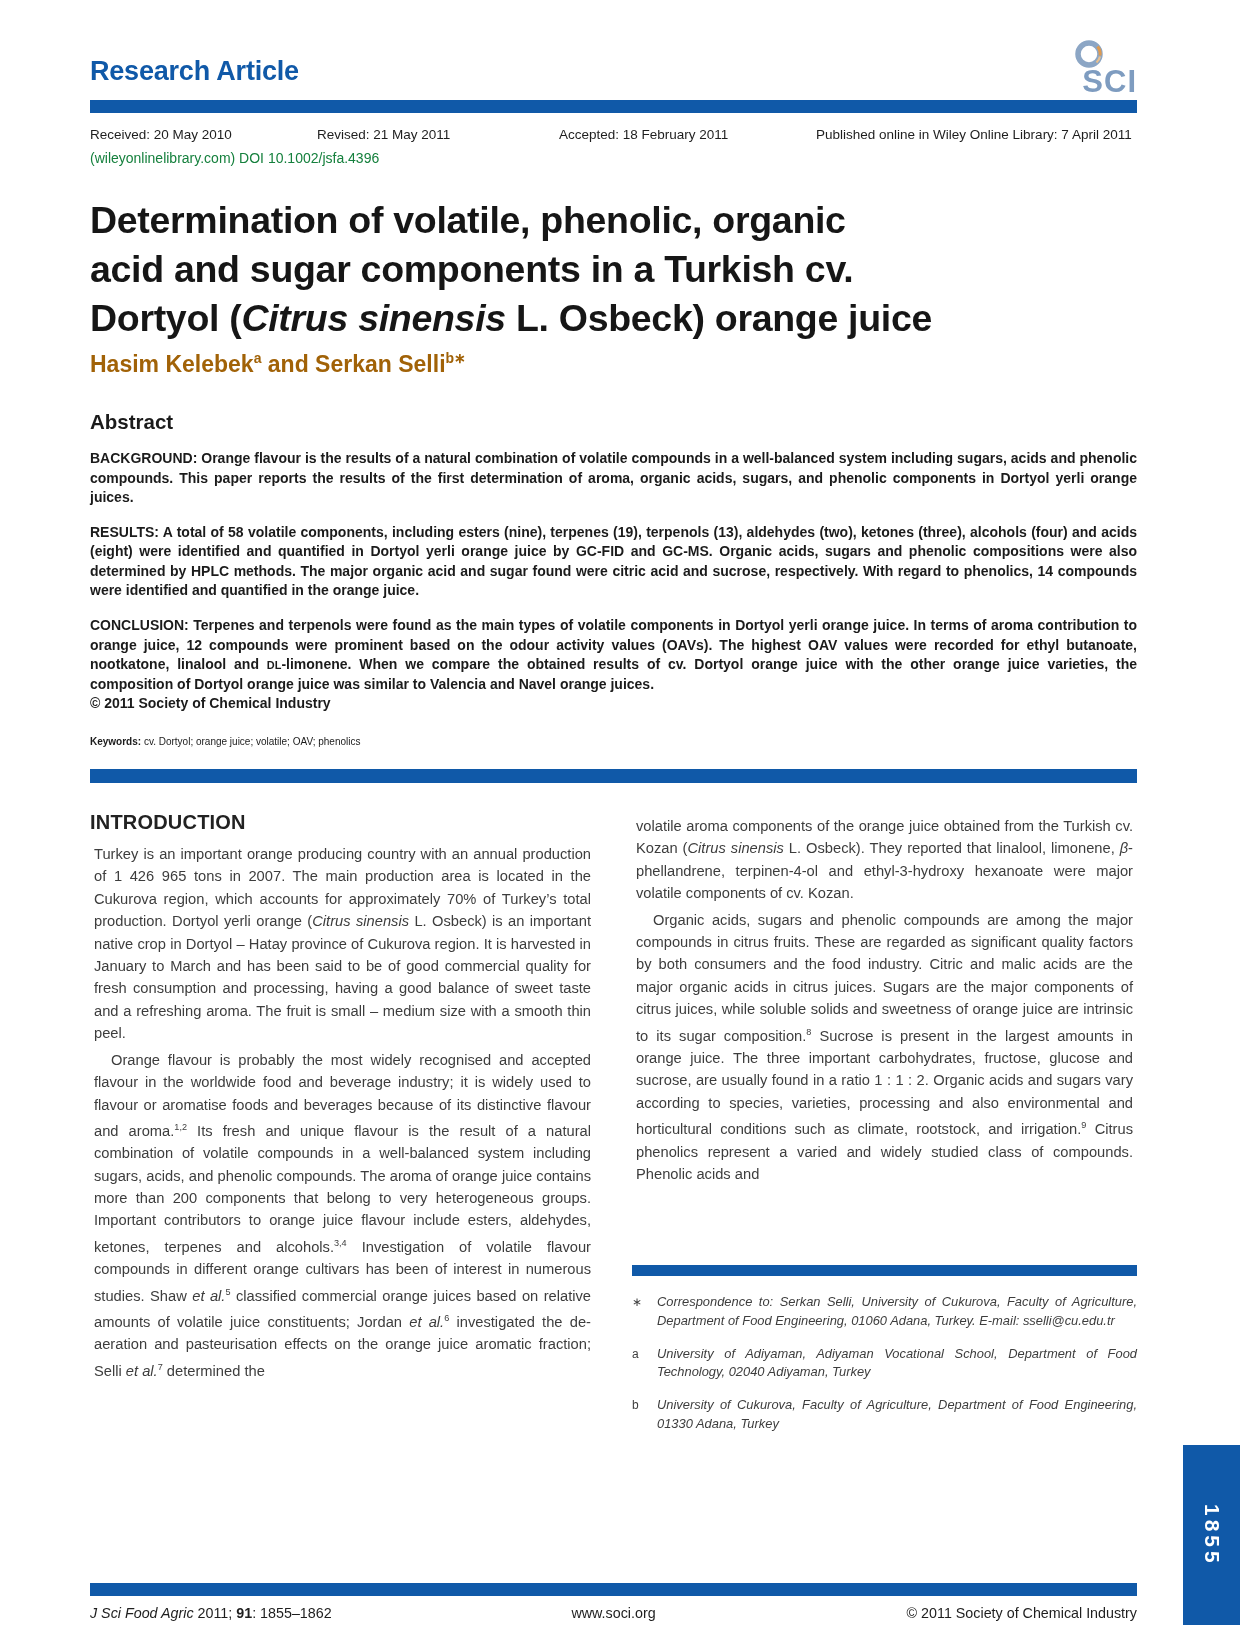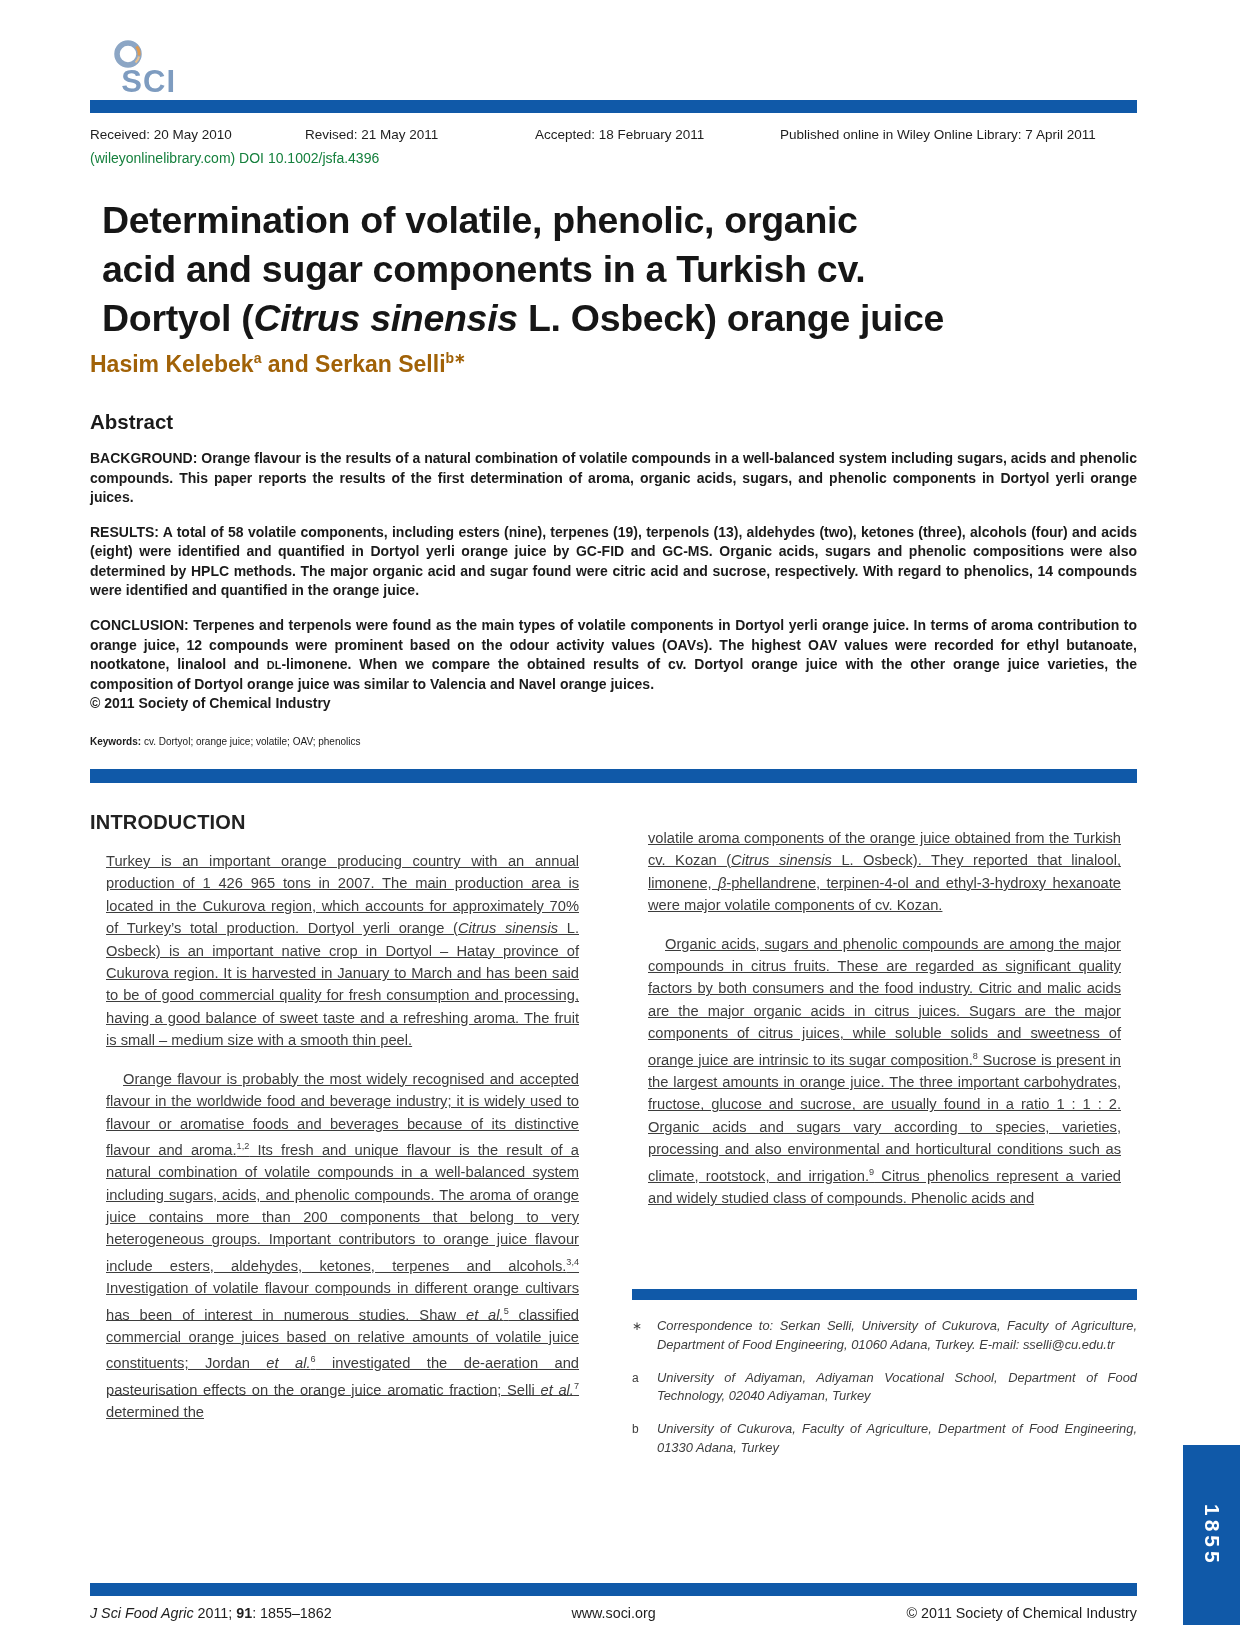--- a/index.html
+++ b/index.html
@@ -15,47 +15,47 @@
   .page { padding:40px 103px 0 90px; }
 
   
   .header-top { display:flex; justify-content:space-between; align-items:flex-start; height:60px; }
   .article-type { color:#1059A8; font-size:27px; font-weight:700; padding-top:16px; letter-spacing:-0.2px; }
   .logo { position:relative; width:86px; height:62px; }
   .logo svg { position:absolute; left:22px; top:-4px; }
   .logo-text { position:absolute; right:0; top:26px; font-size:31px; font-weight:700; color:#7E9CC0; letter-spacing:1px; line-height:1; }
   .rule { height:13px; background:#1059A8; }
   .rule-header { margin-top:0px; }
-  .dates-row { display:flex; margin-top:14px; font-size:13.5px; color:#1e1e1e; }
+  .dates-row { display:flex; margin-top:14px; font-size:13.5px; color:#1e1e1e;gap:12px; }
   .dates-row .d0 { width:215px; } .dates-row .d1 { width:230px; } .dates-row .d2 { width:245px; } .dates-row .d3 { flex:1; }
   .doi { margin-top:8px; font-size:14px; color:#15803d; }
 
   
-  h1 { margin:30px 12px 0; font-size:37.5px; line-height:1.3; color:#161616; letter-spacing:-0.3px; font-weight:700; }
+  h1 { margin:30px 0 0; font-size:37.5px; line-height:1.3; color:#161616; letter-spacing:-0.3px; font-weight:700; }
   .authors { margin-top:8px; font-size:23px; font-weight:700; color:#a16207; }
   .authors sup { font-size:14px; }
 
   
   .abstract { margin-top:32px; }
   .abstract h2 { margin:0 0 15px; font-size:20.5px; color:#1b1b1b; font-weight:700; }
   .abstract-paras .rich-p {
     margin:0 0 15px; font-weight:700; font-size:14px; line-height:1.40;
     text-align:justify; color:#1b1b1b;
   }
   .keywords { margin-top:22px; font-size:10px; color:#1b1b1b; }
   .kw-label { font-weight:700; }
   .rule-divider { margin-top:22px; height:14px; }
 
   
   .columns { display:flex; gap:37px; margin-top:28px; }
   .col { width:505px; }
   .section-heading { margin:0 0 9px; font-size:20px; color:#222; font-weight:700; letter-spacing:0.2px; }
   .columns .rich-p {
-    margin:16px; text-align:justify; color:#3d3d3d;
-    font-size:14.7px; line-height:22.4px; font-weight:400;text-decoration:underline;
+    margin:4px; text-align:justify; color:#3d3d3d;
+    font-size:14.7px; line-height:22.4px; font-weight:400;
   }
   .columns .rich-p.indent { text-indent:17px; }
   sup { font-size:0.62em; }
 
   
   .footnote-bar { height:11px; background:#1059A8; margin-top:80px; }
   .footnotes { margin-top:17px; display:flex; flex-direction:column; gap:14px; }
   .footnote { display:flex; font-size:12.9px; line-height:1.45; color:#3d3d3d; }
   .fn-marker { width:25px; flex:none; font-size:12px; padding-top:1px; }
   .fn-text { font-style:italic; text-align:justify; flex:1; }
@@ -75,20 +75,21 @@
   .seg-b  { font-weight:700; }
   .seg-sc { font-size:0.78em; }
 </style>
 </head>
 <body>
 
 <div class="page">
 
   <header>
     <div class="header-top">
+      <div class="article-type">Research Article</div>
       <div class="logo">
         <svg width="38" height="38" viewBox="0 0 38 38">
           <circle cx="16" cy="18" r="11" fill="none" stroke="#8CA6C5" stroke-width="5.5"></circle>
           <path d="M 24.5 10.5 A 11 11 0 0 1 27 19.5" fill="none" stroke="#DE9A50" stroke-width="3"></path>
           <path d="M 23.5 26.5 A 11 11 0 0 0 27 20.5" fill="none" stroke="#E8C08F" stroke-width="2.2"></path>
         </svg>
         <div class="logo-text">SCI</div>
       </div>
     </div>
     <div class="rule rule-header"></div>

